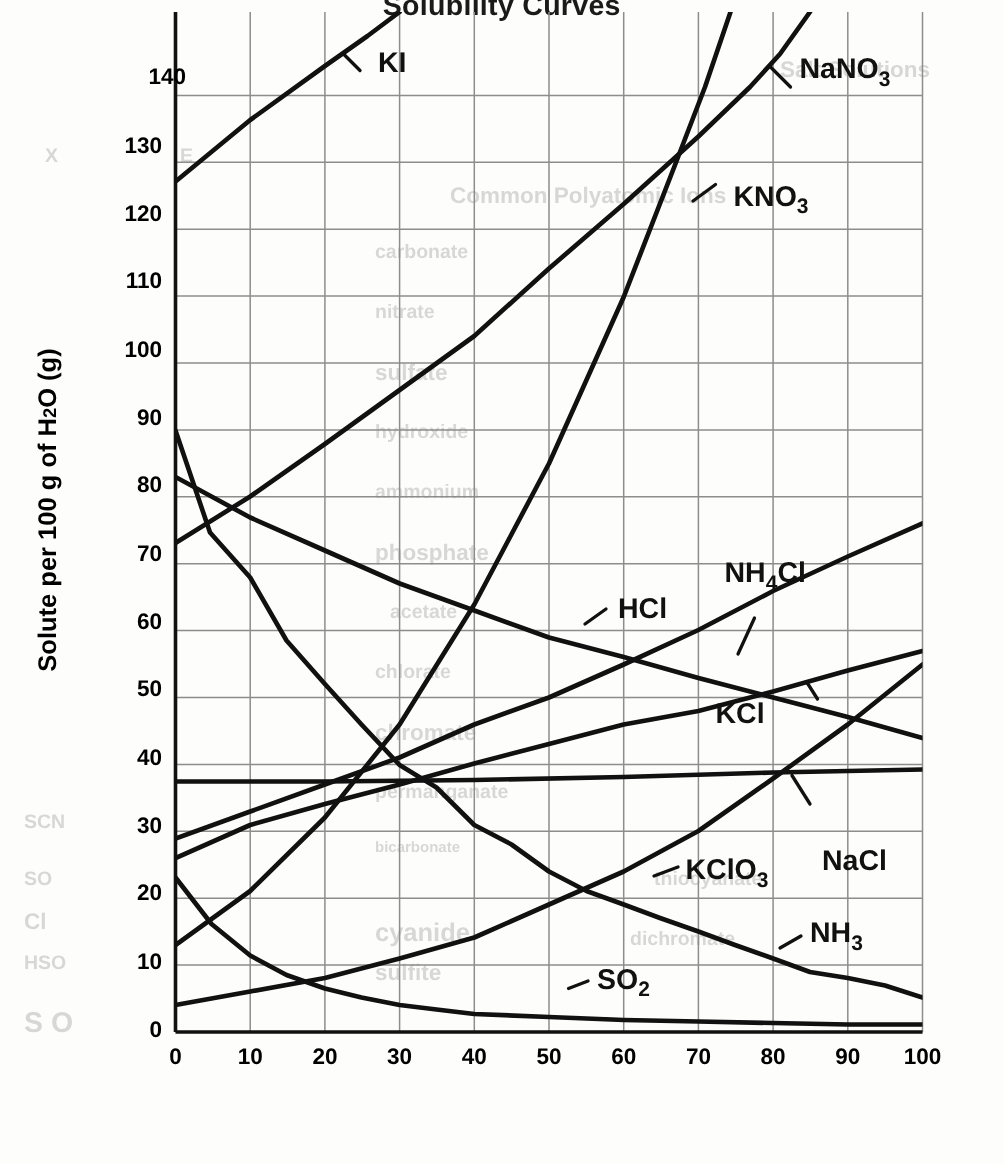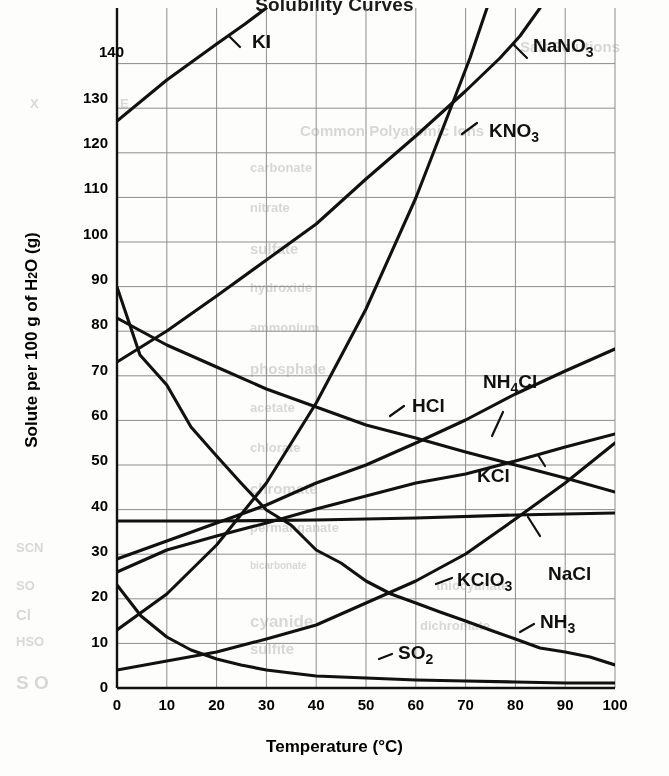--- a/index.html
+++ b/index.html
@@ -87,21 +87,21 @@
       <div class="bleed" style="left: 520px; top: 38px; font-size: 15px;">Salt Solutions</div>
       <div class="bleed" style="left: 30px; top: 96px; font-size: 13px;">X</div>
       <div class="bleed" style="left: 120px; top: 96px; font-size: 13px;">E</div>
       <div class="bleed" style="left: 300px; top: 122px; font-size: 15px;">Common Polyatomic Ions</div>
       <div class="bleed" style="left: 250px; top: 160px; font-size: 13px;">carbonate</div>
       <div class="bleed" style="left: 250px; top: 200px; font-size: 13px;">nitrate</div>
       <div class="bleed" style="left: 250px; top: 240px; font-size: 15px;">sulfate</div>
       <div class="bleed" style="left: 250px; top: 280px; font-size: 13px;">hydroxide</div>
       <div class="bleed" style="left: 250px; top: 320px; font-size: 13px;">ammonium</div>
       <div class="bleed" style="left: 250px; top: 360px; font-size: 15px;">phosphate</div>
-      <div class="bleed" style="left: 250px; top: 400px; font-size: 13px;">acetate</div>
+      <div class="bleed" style="left: 260px; top: 400px; font-size: 13px;">acetate</div>
       <div class="bleed" style="left: 250px; top: 440px; font-size: 13px;">chlorate</div>
       <div class="bleed" style="left: 250px; top: 480px; font-size: 15px;">chromate</div>
       <div class="bleed" style="left: 250px; top: 520px; font-size: 13px;">permanganate</div>
       <div class="bleed" style="left: 250px; top: 560px; font-size: 10px;">bicarbonate</div>
       <div class="bleed" style="left: 250px; top: 600px; font-size: 17px; margin-top: 12px;">cyanide</div>
       <div class="bleed" style="left: 16px; top: 540px; font-size: 13px;">SCN</div>
       <div class="bleed" style="left: 16px; top: 578px; font-size: 13px;">SO</div>
       <div class="bleed" style="left: 16px; top: 606px; font-size: 15px;">Cl</div>
       <div class="bleed" style="left: 16px; top: 634px; font-size: 13px; text-align: center;">HSO</div>
       <div class="bleed" style="left: 16px; top: 672px; font-size: 19px;">S O</div>
@@ -244,15 +244,14 @@
         <div class="tick-label xtick" style="left: 440.6px; width: 50px; top: 696px;">70</div>
         <div class="tick-label xtick" style="left: 490.4px; width: 50px; top: 696px;">80</div>
         <div class="tick-label xtick" style="left: 540.2px; width: 50px; top: 696px;">90</div>
         <div class="tick-label xtick" style="left: 590px; width: 50px; top: 696px;">100</div>
       </div>
 
     <div id="ylabel">
       <span>Solute per 100 g of H</span><span class="sub">2</span><span>O (g)</span>
     </div>
 
-    <div id="xlabel">Temperature (°C)</div>
   </div>
 </div>
 
 </body></html>

